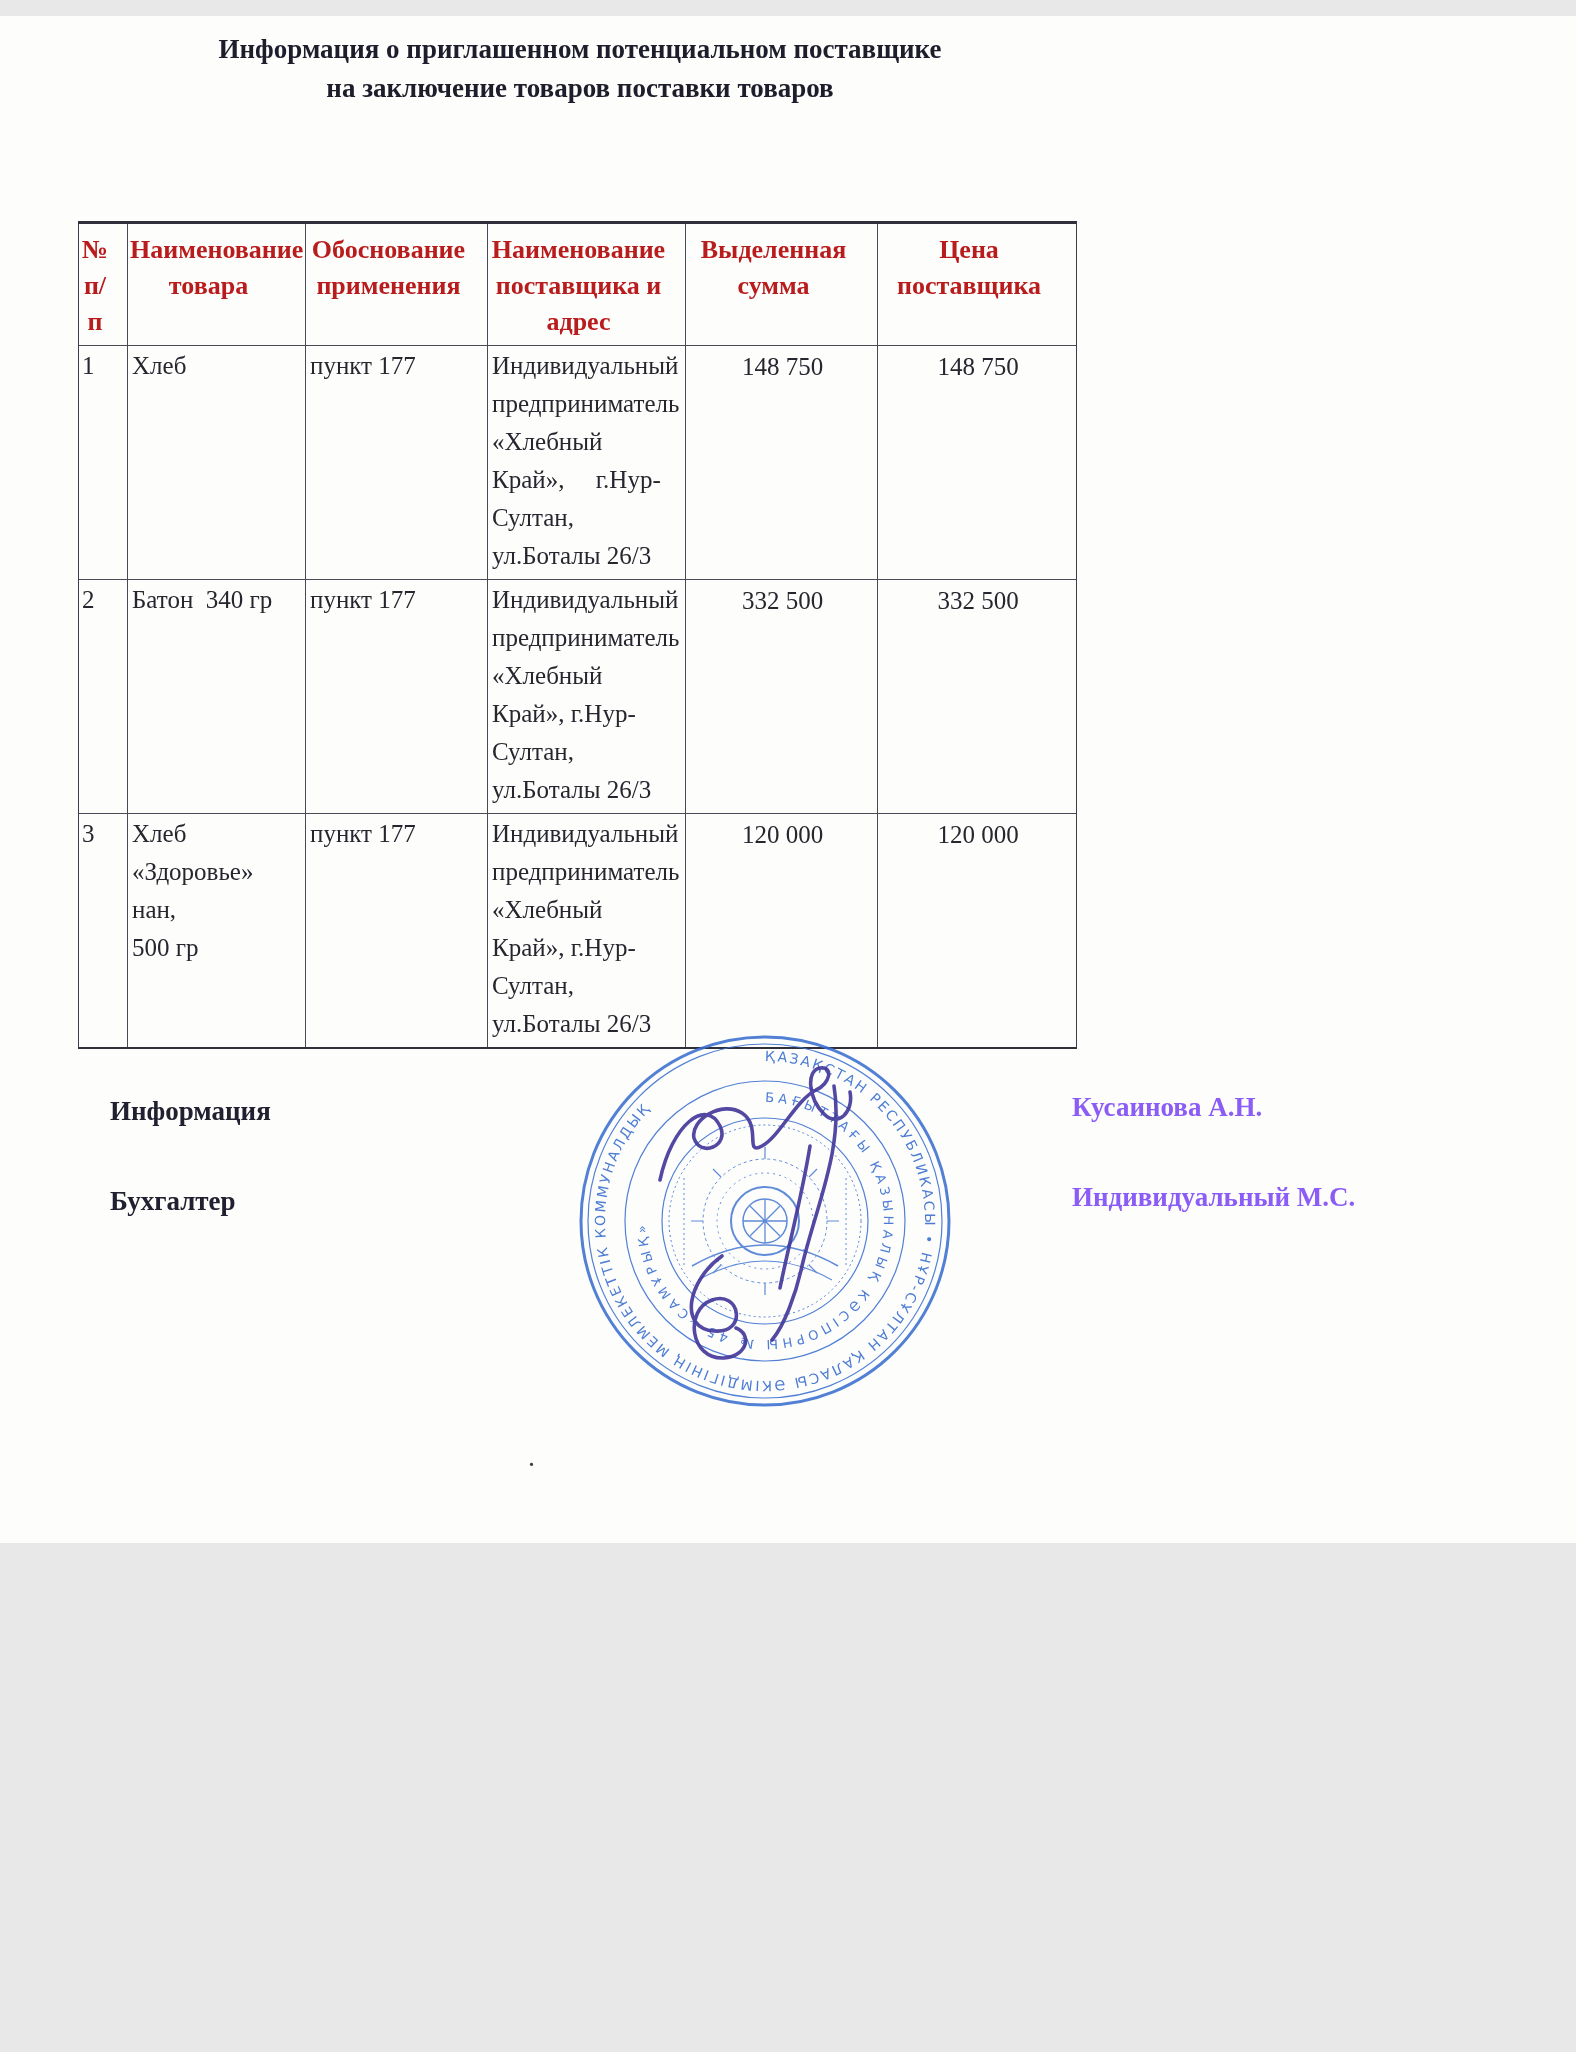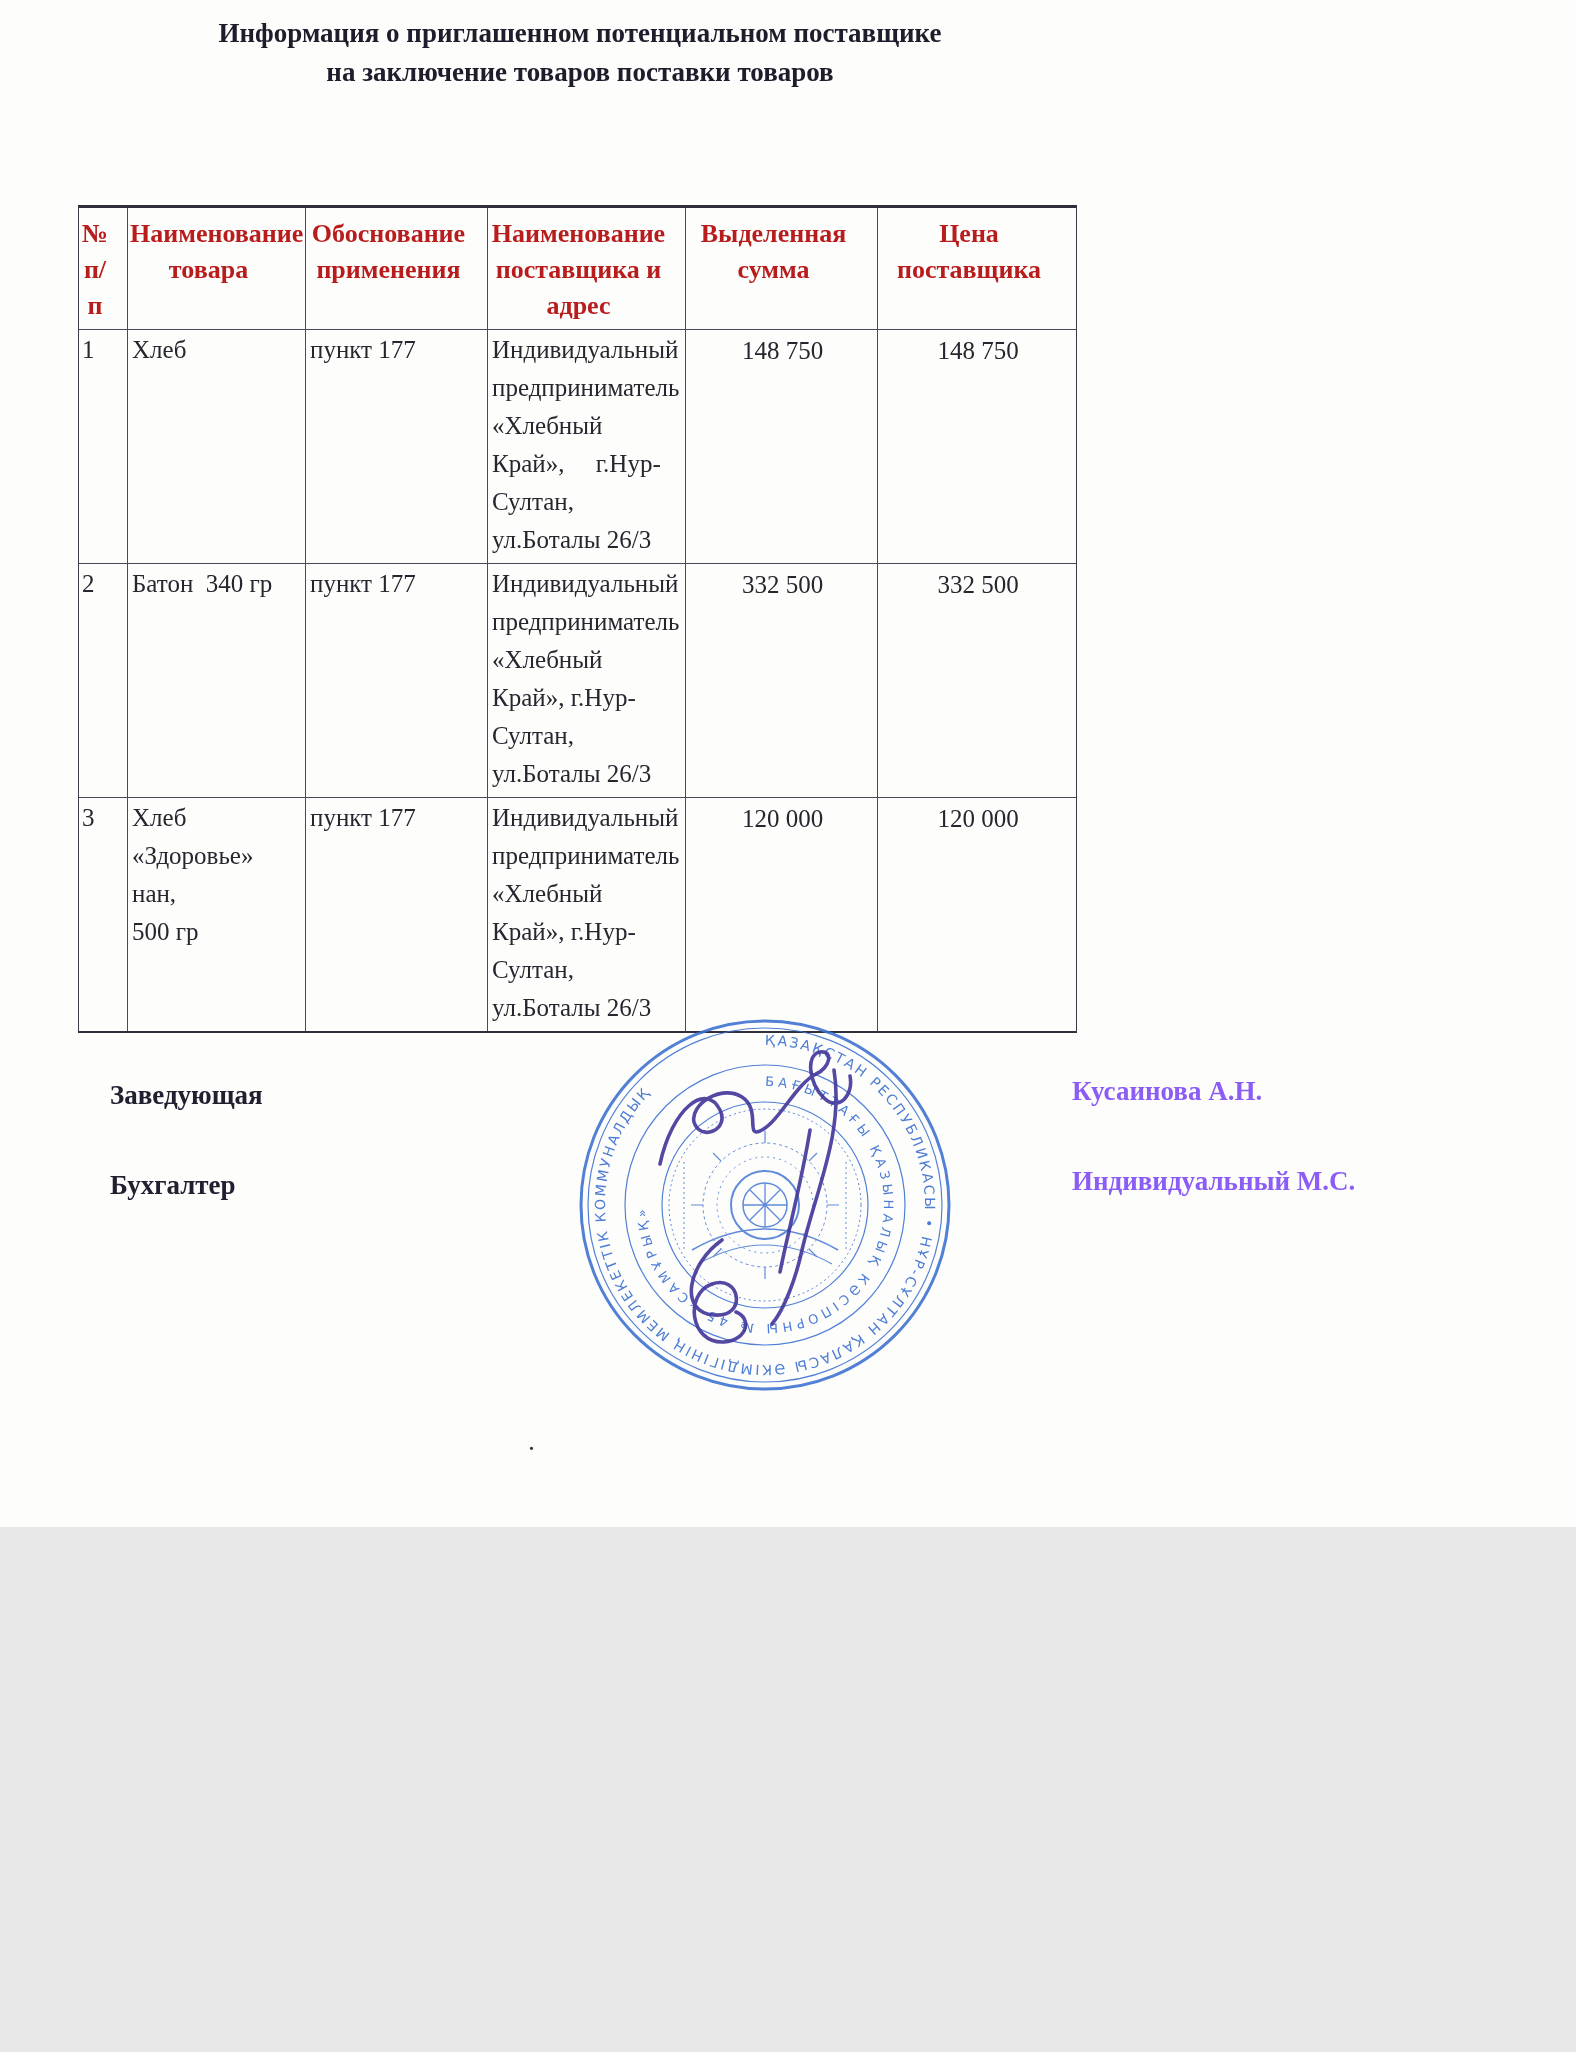--- a/index.html
+++ b/index.html
@@ -1,17 +1,17 @@
 <!DOCTYPE html>
 <html><head>
 <meta charset="utf-8">
 <style>
   html,body { margin:0; padding:0; background:#e8e8e8; }
   .page {
-    position:relative; width:1576px; height:1527px; margin:0 auto;
+    position:relative; width:1576px; height:1527px; margin:16px auto;
     background:#fdfdfc; overflow:hidden;
     font-family:"Liberation Serif","DejaVu Serif",serif;
     color:#23232e;
   }
   .title-block {
     position:absolute; left:0; top:14px; width:1160px;
     text-align:center; font-weight:bold; font-size:27px; line-height:39px;
     color:#1d1d2c;
   }
   .intro {
@@ -118,21 +118,21 @@
     <div class="td">Индивидуальный
 предприниматель
 «Хлебный
 Край», г.Нур-
 Султан,
 ул.Боталы 26/3</div>
     <div class="td money">120 000</div>
     <div class="td money">120 000</div>
   </div>
 
-  <div class="sig-role role-1">Заведующая</div>
+  <div class="sig-role role-1">Информация</div>
   <div class="sig-role role-2">Бухгалтер</div>
   <div class="sig-name name-1">Кусаинова А.Н.</div>
   <div class="sig-name name-2">Индивидуальный М.С.</div>
 
   <div class="stamp-wrap">
     <svg width="386" height="386" viewBox="0 0 386 386">
       <g stroke="#3a6fd0" fill="none" opacity="0.88">
         <circle cx="193" cy="193" r="184" stroke-width="3"></circle>
         <circle cx="193" cy="193" r="177" stroke-width="1.2"></circle>
         <circle cx="193" cy="193" r="140" stroke-width="1.2"></circle>

